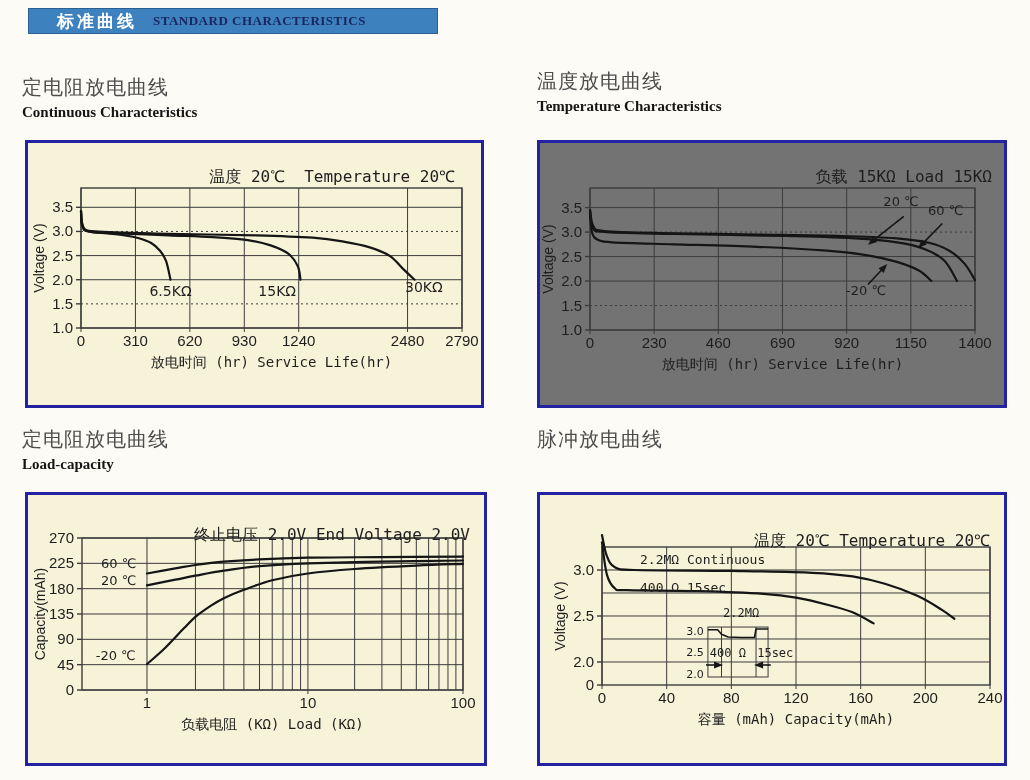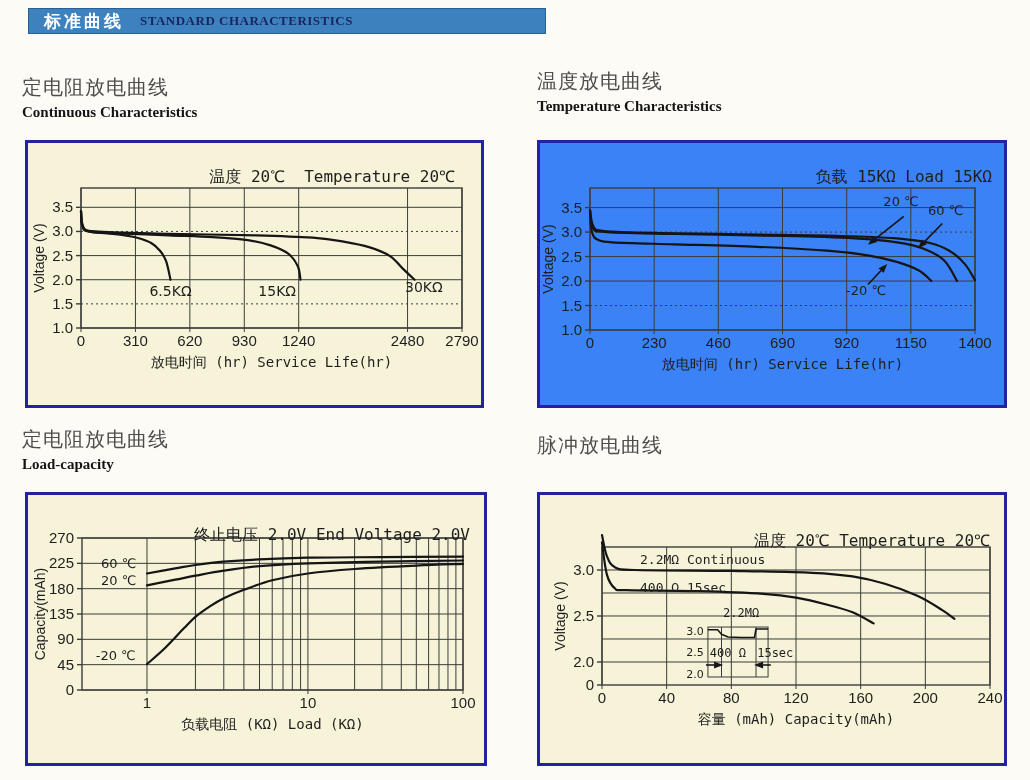--- a/index.html
+++ b/index.html
@@ -2,33 +2,33 @@
 <html><head>
 <meta charset="utf-8">
 <style>
   html,body{margin:0;padding:0;}
   body{
     width:1030px;height:780px;position:relative;overflow:hidden;
     background:#fcfbf5;
     font-family:"Liberation Sans",sans-serif;
   }
   .header-bar{
-    position:absolute;left:28px;top:8px;width:518px;height:26px;
-    display:flex;align-items:center;gap:16px;padding-left:15px;box-sizing:border-box;
+    position:absolute;left:28px;top:8px;width:410px;height:26px;
+    display:flex;align-items:center;gap:16px;padding-left:28px;box-sizing:border-box;
     border:1px solid #2a5f96;
   }
   .header-zh{font-size:17px;font-weight:bold;color:#ffffff;letter-spacing:3px;
     font-family:"DejaVu Sans",sans-serif;}
   .header-en{font-size:13px;font-weight:bold;color:#18255f;
     font-family:Liberation Serif, serif;letter-spacing:0.5px;}
   .sec{position:absolute;}
   .sec .zh{font-size:20px;color:#4d4d4d;letter-spacing:1px;font-family:Liberation Mono, monospace;}
   .sec .en{font-size:15px;font-weight:bold;color:#141414;font-family:"Liberation Serif",serif;margin-top:3px;}
   .s1{left:22px;top:74px;} .s2{left:537px;top:68px;}
-  .s3{left:22px;top:426px;} .s4{left:537px;top:426px;margin-top:6px;}
+  .s3{left:22px;top:426px;} .s4{left:537px;top:426px;}
   .panel{position:absolute;border:3px solid #2323a2;}
   #panel0{left:25px;top:140px;width:453px;height:262px;}
   #panel1{left:537px;top:140px;width:464px;height:262px;}
   #panel2{left:25px;top:492px;width:456px;height:268px;}
   #panel3{left:537px;top:492px;width:464px;height:268px;}
   .panel svg{position:absolute;left:0;top:0;}
   .note{
     position:absolute;font-family:"DejaVu Sans Mono",monospace;
     font-size:16px;color:#1e1e1e;white-space:pre;z-index:2;
   }
@@ -107,21 +107,21 @@
         <text x="16" y="115" text-anchor="middle" font-size="14" fill="#1e1e1e" font-family="&quot;Liberation Sans&quot;,sans-serif" transform="rotate(-90 16 115)">Voltage (V)</text>
         <path d="M53 68.2C53.2 70.1 53.5 76.8 54.1 79.8C54.6 82.7 54.9 84.5 56.5 86C58.1 87.6 59.7 88.2 63.5 88.9C67.3 89.7 73.8 89.8 79.3 90.4C84.9 90.9 91.6 91.5 96.9 92.3C102.2 93.1 106.6 93.9 111 95.2C115.3 96.5 119.7 97.9 123.2 100C126.8 102.1 129.5 104.7 132 107.8C134.5 110.8 136.4 113.6 138.2 118.4C139.9 123.2 141.8 133.7 142.5 136.7" fill="none" stroke="#151515" stroke-width="2.2" stroke-linecap="round" stroke-linejoin="round"></path>
         <path d="M53 68.2C53.2 70.6 53.2 79.3 54.4 82.7C55.6 86 54.4 87.2 60 88.4C65.6 89.7 74.7 89.7 88.1 90.4C101.6 91 124.7 91.7 140.8 92.3C156.9 93 171.5 93.4 184.7 94.2C197.9 95 210.2 95.8 219.8 97.1C229.5 98.5 235.9 100.2 242.6 102.4C249.4 104.7 255.6 107.2 260.2 110.7C264.7 114.1 267.8 118.9 269.8 123.2C271.9 127.6 272 134.5 272.5 136.7" fill="none" stroke="#151515" stroke-width="2.2" stroke-linecap="round" stroke-linejoin="round"></path>
         <path d="M53 68.2C53.3 70.7 52.4 80.2 54.8 83.6C57.1 87 52.7 87.2 67.1 88.4C81.4 89.7 113.9 90.2 140.8 90.9C167.7 91.5 204.6 91.7 228.6 92.3C252.6 93 270.3 93.7 284.7 94.7C299.2 95.8 306 97 315.5 98.6C325 100.2 334.1 102 341.8 104.4C349.6 106.8 356.6 109.6 362 113.1C367.4 116.5 370.2 121.2 374.3 125.1C378.4 129.1 384.5 134.8 386.6 136.7" fill="none" stroke="#151515" stroke-width="2.2" stroke-linecap="round" stroke-linejoin="round"></path>
         <text x="142.535" y="152.8" text-anchor="middle" font-size="14" fill="#1e1e1e" font-family="&quot;DejaVu Sans&quot;,sans-serif">6.5KΩ</text>
         <text x="249.215" y="152.8" text-anchor="middle" font-size="14" fill="#1e1e1e" font-family="&quot;DejaVu Sans&quot;,sans-serif">15KΩ</text>
         <text x="395.90000000000003" y="148.6" text-anchor="middle" font-size="14" fill="#1e1e1e" font-family="&quot;DejaVu Sans&quot;,sans-serif">30KΩ</text>
       </g>
     </svg>
 </div>
-<div class="panel" id="panel1" style="background: #3b82f6;">
+<div class="panel" id="panel1" style="background: #737373;">
   <div class="note n1">负载 15KΩ Load 15KΩ</div>
   <svg width="464" height="262" viewBox="0 0 464 262">
       <g>
         <line x1="50" y1="45" x2="50" y2="187" stroke="#3c3c3c" stroke-width="1"></line>
         <line x1="114.17949999999999" y1="45" x2="114.17949999999999" y2="187" stroke="#3c3c3c" stroke-width="1"></line>
         <line x1="178.32049999999998" y1="45" x2="178.32049999999998" y2="187" stroke="#3c3c3c" stroke-width="1"></line>
         <line x1="242.5" y1="45" x2="242.5" y2="187" stroke="#3c3c3c" stroke-width="1"></line>
         <line x1="306.67949999999996" y1="45" x2="306.67949999999996" y2="187" stroke="#3c3c3c" stroke-width="1"></line>
         <line x1="370.82050000000004" y1="45" x2="370.82050000000004" y2="187" stroke="#3c3c3c" stroke-width="1"></line>
         <line x1="435" y1="45" x2="435" y2="187" stroke="#3c3c3c" stroke-width="1"></line>

